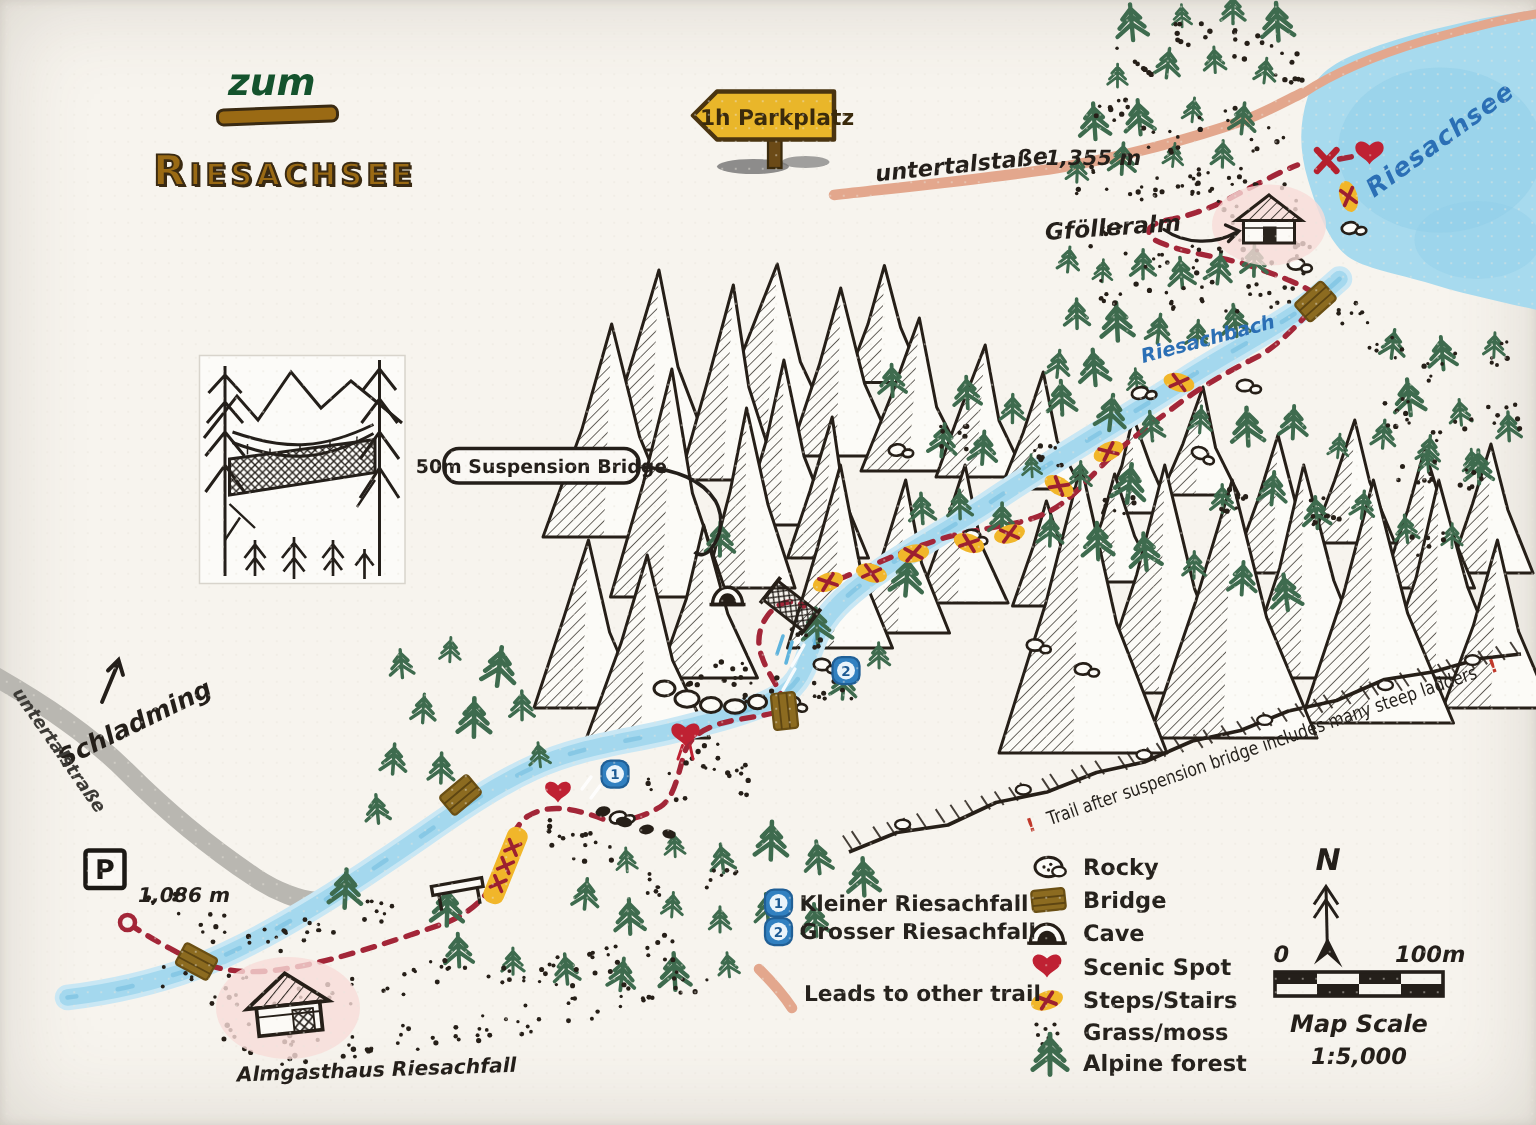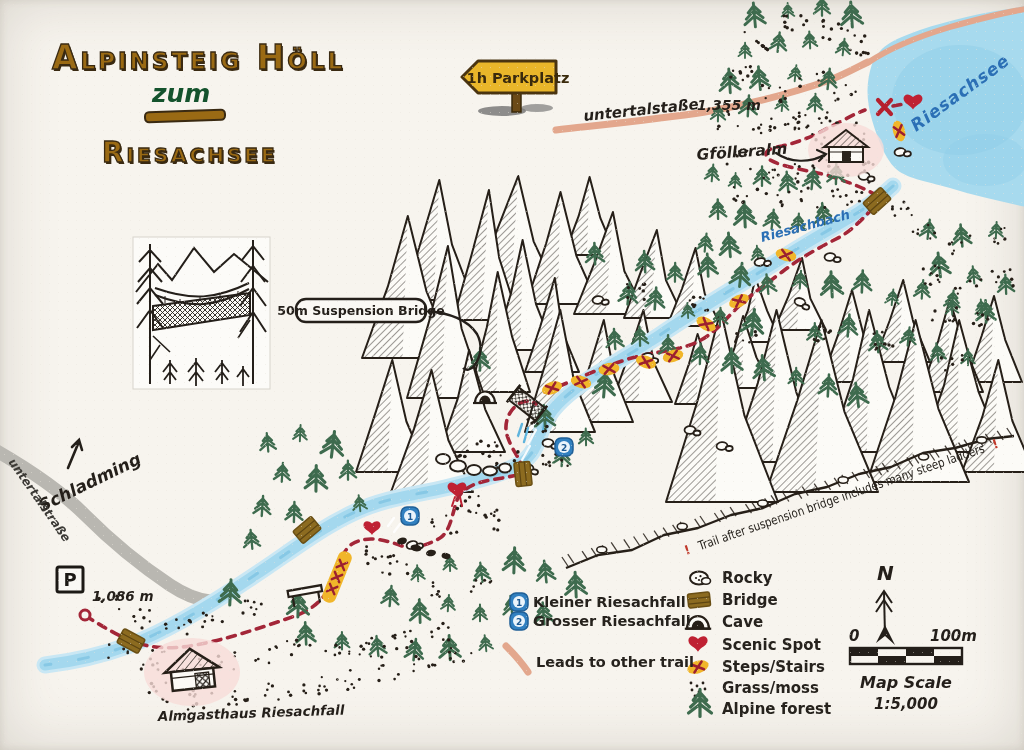--- a/index.html
+++ b/index.html
@@ -21,21 +21,20 @@
       border-radius:5px;margin:2px 0 0 92px;transform:rotate(-2deg);}
   svg{position:absolute;left:0;top:0;}
   svg text{font-family:"DejaVu Sans", sans-serif;}
 </style>
 </head>
 <body>
 
 <div class="map">
 
   <div class="title">
-    <div class="t-line t1">Alpinsteig Höll</div>
     <div class="t2">zum</div>
     <div class="t2bar"></div>
     <div class="t-line t3">Riesachsee</div>
   </div>
 
   <svg width="1024" height="750" viewBox="0 0 1024 750">
     <defs>
       <pattern id="hp" width="5" height="5" patternUnits="userSpaceOnUse" patternTransform="rotate(45)">
         <line x1="0" y1="0" x2="0" y2="5" stroke="#2b2620" stroke-width="1.1"></line>
       </pattern>

